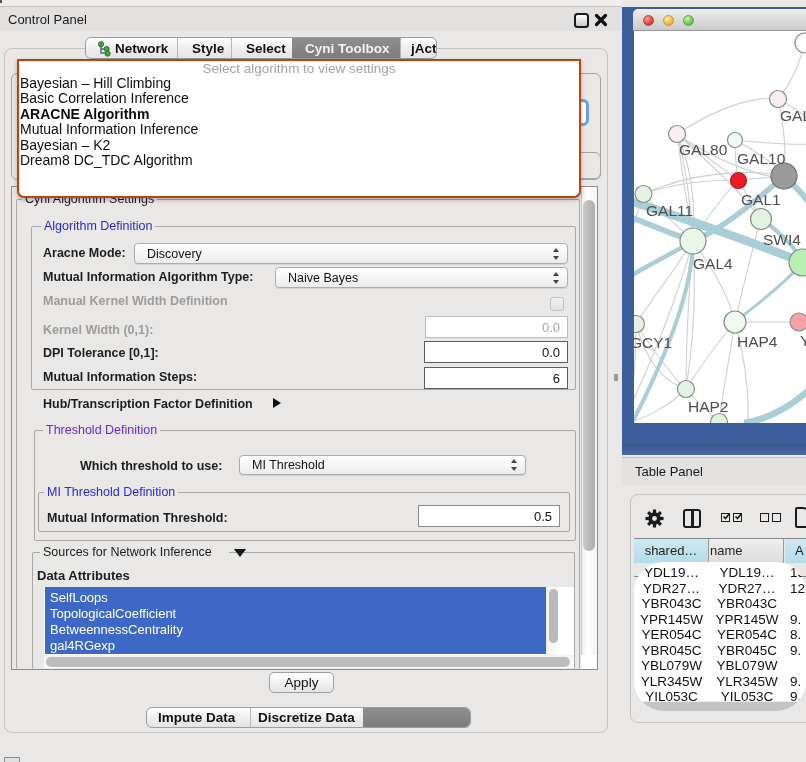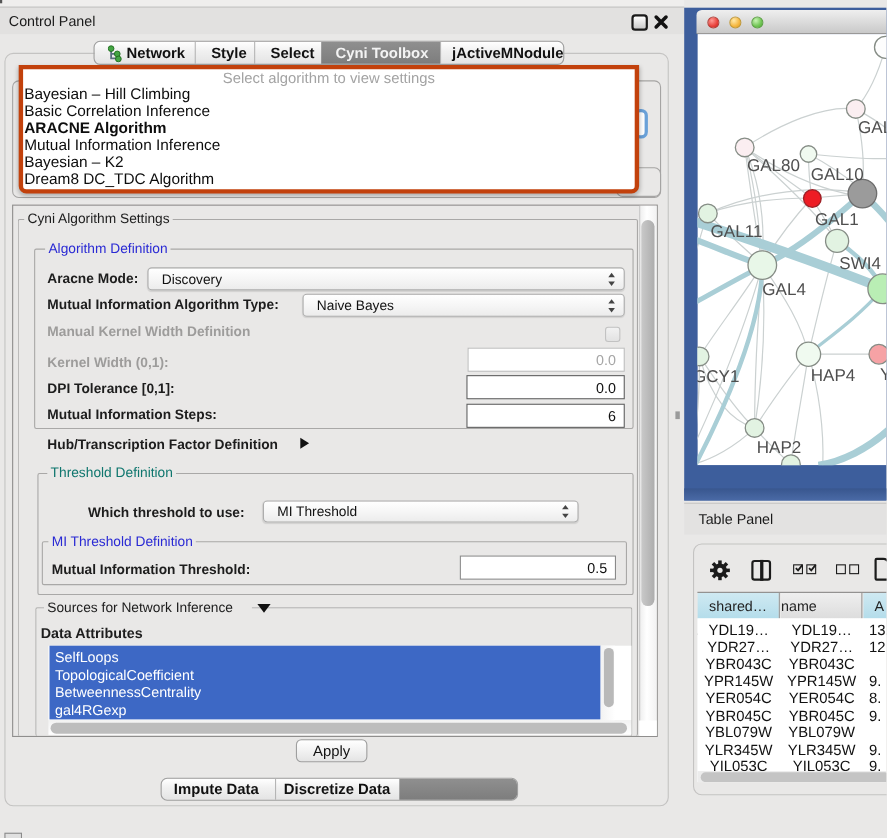--- a/index.html
+++ b/index.html
@@ -25,21 +25,21 @@
 <div class="abs" style="left:0;top:6px;width:622px;height:25px;background:#e2e1e0;border-top:1px solid #c6c5c4;"></div>
 <div class="abs" style="left:0;top:0;width:2px;height:3px;background:#555;"></div>
 <div class="abs" style="left:8px;top:12px;font-size:13px;color:#1a1a1a;">Control Panel</div>
 <div class="abs" style="left:574px;top:13px;width:15px;height:15px;border:2px solid #1a1a1a;border-radius:3.5px;background:linear-gradient(#ffffff,#c9c9c9);"></div>
 <svg class="abs" style="left:594px;top:13px;" width="14" height="14" viewBox="0 0 14 14">
     <path d="M2.5 2.5 L11.5 11.5 M11.5 2.5 L2.5 11.5" stroke="#111" stroke-width="3.2" stroke-linecap="round"></path>
   </svg>
 
 <div class="abs" style="left:4px;top:48px;width:604px;height:685px;border:1px solid #c4c3c2;border-radius:8px;background:#e9e8e7;"></div>
 
-<div id="tabstrip" class="abs" style="left:85px;top:37px;width:428px;height:22px;border:1px solid #9f9f9f;border-radius:6px;background:linear-gradient(#ffffff,#f0f0f0 45%,#e4e4e4);overflow:hidden;">
+<div id="tabstrip" class="abs" style="left:85px;top:37px;width:352px;height:22px;border:1px solid #9f9f9f;border-radius:6px;background:linear-gradient(#ffffff,#f0f0f0 45%,#e4e4e4);overflow:hidden;">
   <div class="abs" style="left:0;top:0;width:92px;height:22px;border-right:1px solid #b5b5b5;"></div>
   <div class="abs" style="left:92px;top:0;width:54px;height:22px;border-right:1px solid #b5b5b5;"></div>
   <div class="abs" style="left:146px;top:0;width:60px;height:22px;"></div>
   <div class="abs" style="left:206px;top:0;width:108px;height:22px;background:linear-gradient(#8f8f8f,#7b7b7b);"></div>
   <div class="abs" style="left:314px;top:0;width:128px;height:22px;border-left:1px solid #b5b5b5;"></div>
   <svg class="abs" style="left:12px;top:3px;" width="14" height="16" viewBox="0 0 14 16">
     <path d="M3 4 L3 12 L8 12 M3 8 L7 8" stroke="#5a6e7e" stroke-width="1.6" fill="none"></path>
     <circle cx="3" cy="3.2" r="2.6" fill="#44a544" stroke="#1c6b1c" stroke-width="0.8"></circle>
     <circle cx="8.6" cy="8" r="2.6" fill="#44a544" stroke="#1c6b1c" stroke-width="0.8"></circle>
     <circle cx="9.6" cy="12.6" r="2.6" fill="#44a544" stroke="#1c6b1c" stroke-width="0.8"></circle>
@@ -89,21 +89,21 @@
 <div class="lbl" style="left:43px;top:346px;">DPI Tolerance [0,1]:</div>
 <div class="field" style="left:424px;top:341px;width:144px;height:22px;border:1px solid #5e5e5e;padding:3px 7px 0 0;">0.0</div>
 
 <div class="lbl" style="left:43px;top:370px;">Mutual Information Steps:</div>
 <div class="field" style="left:424px;top:367px;width:144px;height:22px;border:1px solid #5e5e5e;padding:3px 7px 0 0;">6</div>
 
 <div class="lbl" style="left:43px;top:397px;">Hub/Transcription Factor Definition</div>
 <div class="abs" style="left:273px;top:398px;width:0;height:0;border-top:5.5px solid transparent;border-bottom:5.5px solid transparent;border-left:8px solid #111;"></div>
 
 <div class="grp" style="left:34px;top:430px;width:542px;height:111px;">
-  <div class="gtitle" style="left:8px;color:#0f766e;">Threshold Definition</div>
+  <div class="gtitle" style="left:8px;color:#6d28d9;">Threshold Definition</div>
 </div>
 <div class="lbl" style="left:80px;top:459px;">Which threshold to use:</div>
 <div class="combo" style="left:239px;top:455px;width:287px;height:20px;">
     <span class="txt">MI Threshold</span>
     <span class="arrs"></span>
   </div>
 
 <div class="grp" style="left:38px;top:492px;width:532px;height:40px;">
   <div class="gtitle" style="left:5px;color:#2a2ad4;">MI Threshold Definition</div>
 </div>
@@ -134,21 +134,21 @@
   <div class="abs" style="left:216px;top:0;width:109px;height:21px;background:linear-gradient(#8f8f8f,#7b7b7b);"></div>
   <div class="abs" style="left:11px;top:2px;font-size:13.5px;font-weight:600;color:#111;">Impute Data</div>
   <div class="abs" style="left:111px;top:2px;font-size:13.5px;font-weight:600;color:#111;">Discretize Data</div>
   <div class="abs" style="left:227px;top:18px;font-size:13.5px;font-weight:600;color:#f3f3f3;padding-left:46px;">Infer Network</div>
 </div>
 
 <div class="abs" style="left:4px;top:757px;width:16px;height:10px;border:1.5px solid #8a8a8a;background:#e0e0e0;"></div>
 
 <div class="abs" style="left:614px;top:374px;width:4px;height:7px;background:#9a9a9a;"></div>
 
-<div class="abs" style="left:17px;top:59px;width:564px;height:117px;background:#fff;border:4px solid #c2410c;border-radius:0 0 7px 7px;box-shadow:0 2px 4px rgba(0,0,0,0.25);">
+<div class="abs" style="left:17px;top:59px;width:564px;height:139px;background:#fff;border:2px solid #c2410c;border-radius:0 0 7px 7px;box-shadow:0 2px 4px rgba(0,0,0,0.25);">
   <div class="abs" style="left:0;top:0px;width:100%;text-align:center;font-size:13.5px;color:#a3a3a3;">Select algorithm to view settings</div>
   <div class="abs" style="left:1px;top:14.5px;font-size:14px;color:#0d0d0d;line-height:15.5px;white-space:nowrap;">Bayesian – Hill Climbing<br>Basic Correlation Inference<br><b>ARACNE Algorithm</b><br>Mutual Information Inference<br>Bayesian – K2<br>Dream8 DC_TDC Algorithm</div>
 </div>
 
 <div class="abs" style="left:622px;top:7px;width:184px;height:448px;background:#3d5e9c;"></div>
 <div class="abs" style="left:622px;top:444px;width:184px;height:11px;background:linear-gradient(#38568e,#4a6aa6);"></div>
 
 <div class="abs" style="left:633px;top:9px;width:173px;height:22px;background:linear-gradient(#efefef,#c9c9c9);border-radius:5px 0 0 0;border-bottom:1px solid #9a9998;"></div>
 <div class="abs" style="left:643px;top:15px;width:11px;height:11px;border-radius:50%;background:radial-gradient(circle at 35% 30%,#ff9a94,#e8413b 60%,#c22823);border:0.5px solid #b5423c;"></div>
 <div class="abs" style="left:663px;top:15px;width:11px;height:11px;border-radius:50%;background:radial-gradient(circle at 35% 30%,#ffe9a8,#f5b63e 60%,#d69a29);border:0.5px solid #c29a3a;"></div>
@@ -270,20 +270,20 @@
 <div class="abs" style="left:760px;top:513px;width:9px;height:9px;border:1.5px solid #1b1b1b;"></div>
 <div class="abs" style="left:772px;top:513px;width:9px;height:9px;border:1.5px solid #1b1b1b;"></div>
 <div class="abs" style="left:795px;top:507px;width:14px;height:21px;border:2.5px solid #1b1b1b;border-radius:2px 6px 2px 2px;"></div>
 
 <div class="abs" style="left:634px;top:538px;width:172px;height:39px;border-top:1px solid #8a8988;border-bottom:1px solid #8a8988;overflow:hidden;">
   <div class="abs" style="left:0;top:0;width:75px;height:24px;background:linear-gradient(#cfe9f2,#b3dcea);border-right:1px solid #9a9998;text-align:center;font-size:13px;color:#222;padding-top:4px;">shared…</div>
   <div class="abs" style="left:76px;top:0;width:74px;height:24px;background:linear-gradient(#efefef,#dcdcdc);border-right:1px solid #9a9998;text-align:left;font-size:13px;color:#222;padding-top:4px;">name</div>
   <div class="abs" style="left:151px;top:0;width:80px;height:24px;background:linear-gradient(#cfe9f2,#b3dcea);font-size:13px;color:#222;padding-top:4px;padding-left:10px;">A</div>
 </div>
 
-<div class="abs" style="left:634px;top:562px;width:172px;height:149px;background:#fff;overflow:hidden;">
+<div class="abs" style="left:634px;top:562px;width:172px;height:149px;background:#fff;overflow:hidden;border-radius:30px;">
   <div class="abs" style="left:0;top:3px;width:75px;text-align:center;font-size:13.5px;color:#111;line-height:15.5px;">YDL19…<br>YDR27…<br>YBR043C<br>YPR145W<br>YER054C<br>YBR045C<br>YBL079W<br>YLR345W<br>YIL053C</div>
   <div class="abs" style="left:76px;top:3px;width:74px;text-align:center;font-size:13.5px;color:#111;line-height:15.5px;">YDL19…<br>YDR27…<br>YBR043C<br>YPR145W<br>YER054C<br>YBR045C<br>YBL079W<br>YLR345W<br>YIL053C</div>
   <div class="abs" style="left:156px;top:3px;width:30px;font-size:13.5px;color:#111;line-height:15.5px;">13<br>12<br>&nbsp;<br>9.<br>8.<br>9.<br>&nbsp;<br>9.<br>9.</div>
 
   <div class="abs" style="left:0;top:139px;width:172px;height:10px;background:#ececec;"></div>
   <div class="abs" style="left:3px;top:140px;width:172px;height:9px;background:#c4c4c4;border-radius:5px;"></div>
 </div>
 
 </body></html>

